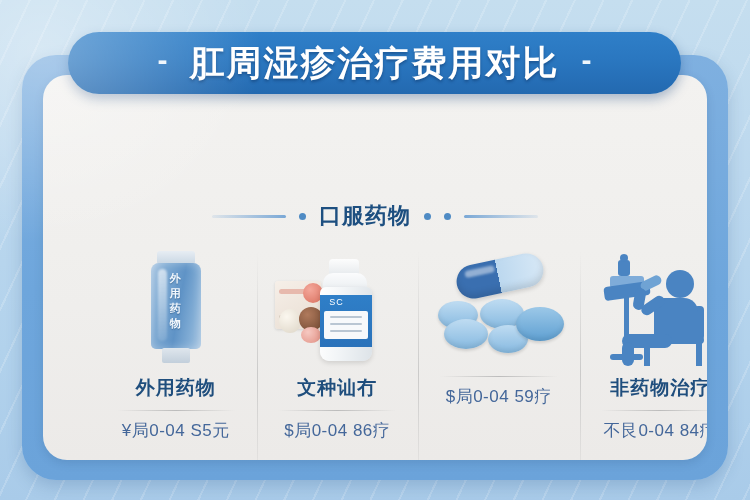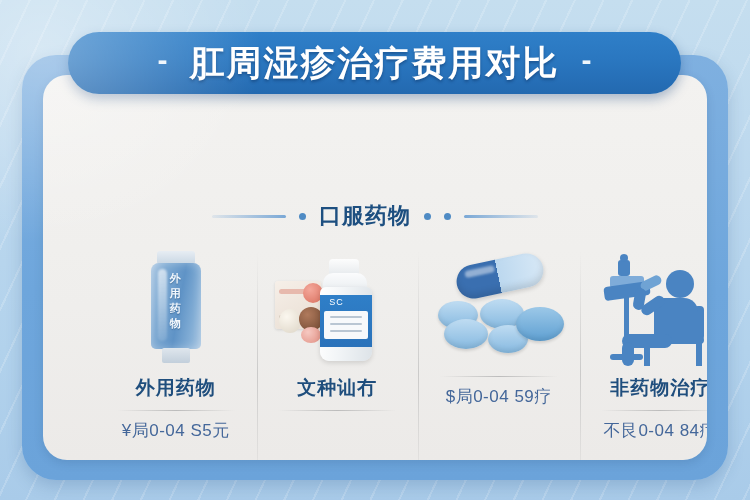--- a/index.html
+++ b/index.html
@@ -276,20 +276,21 @@
             <div class="bs-logo">SC</div>
             <div class="bs-label-white">
                 <i></i>
                 <i></i>
                 <i></i>
               </div>
           </div>
         </div>
         <div class="card-title">文种讪冇</div>
         <div class="cdiv"></div>
+        <div class="price">$局0-04 86疗</div>
 
       </div>
 
       <div class="card">
         <div class="art">
           <div class="pills">
             <div class="capsule"></div>
             <div class="tab t1"></div>
             <div class="tab t2"></div>
             <div class="tab t3"></div>

